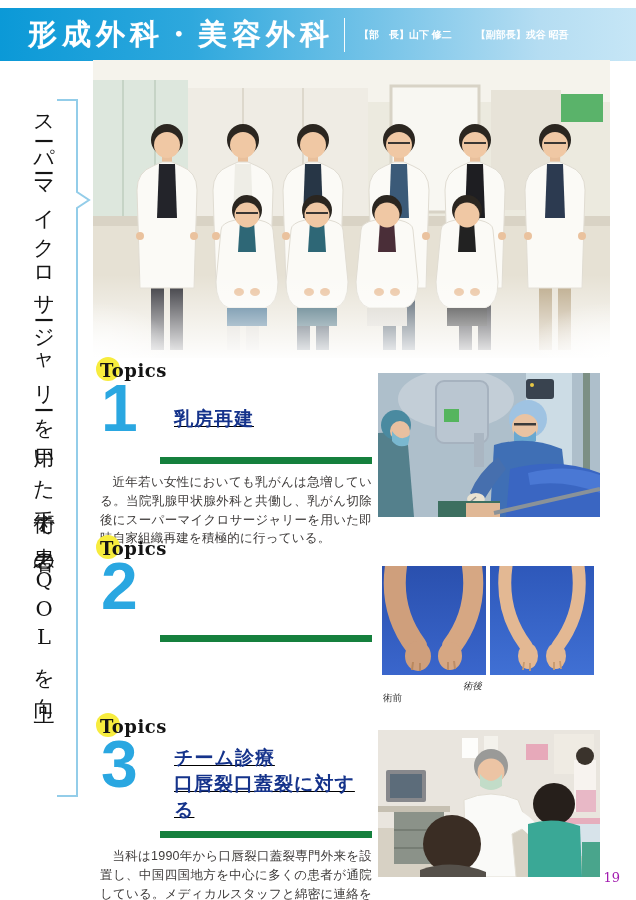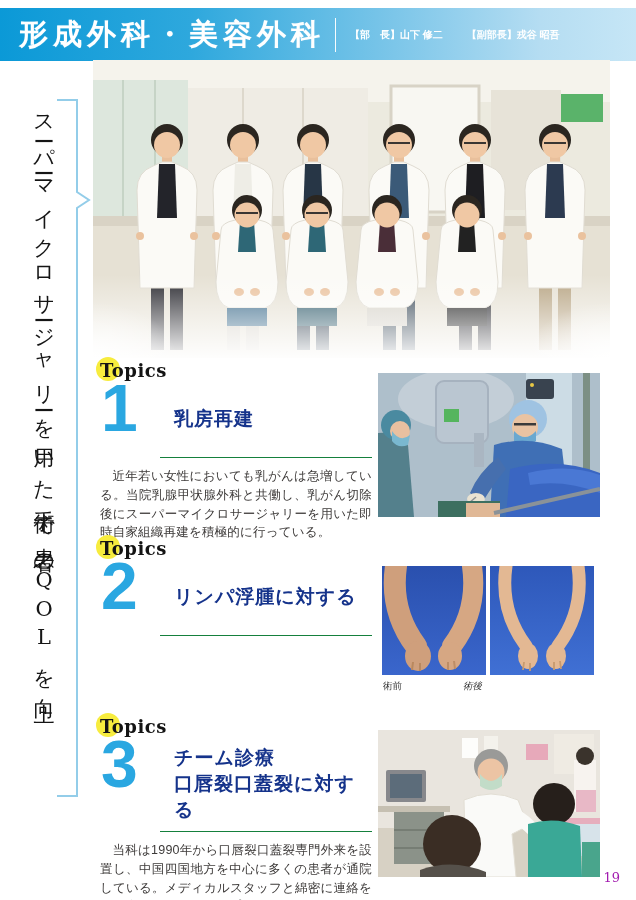--- a/index.html
+++ b/index.html
@@ -9,21 +9,21 @@
     -webkit-font-smoothing:antialiased;
   }
   
   .header{
     position:absolute;left:0;top:8px;width:636px;height:53px;
     background:linear-gradient(90deg,#0b99d7 0%,#2ea8dd 30%,#7cc6e9 62%,#b5ddf2 85%,#c6e6f6 100%);
     display:flex;align-items:center;
   }
   .header-title{
     color:#fff;font-weight:bold;font-size:29px;letter-spacing:5px;
-    margin-left:19px;white-space:nowrap;text-shadow:0 0 1px rgba(255,255,255,.4);text-align:center;
+    margin-left:28px;white-space:nowrap;text-shadow:0 0 1px rgba(255,255,255,.4);text-align:center;
   }
   .header-divider{width:1px;height:34px;background:rgba(255,255,255,.95);margin:0 14px 0 10px;}
   .header-staff{color:#fff;font-size:10px;display:flex;gap:24px;white-space:nowrap;font-weight:bold;}
   
   .v-headline{
     position:absolute;left:33px;top:101px;height:700px;
     writing-mode:vertical-rl;text-orientation:upright;
     font-family:"DejaVu Serif","Liberation Serif",serif;
     font-size:21px;letter-spacing:4.5px;color:#151515;line-height:1;
   }
@@ -48,34 +48,34 @@
   .badge-text{
     position:relative;font-family:"DejaVu Serif","Liberation Serif",serif;
     font-weight:bold;font-size:18px;color:#141414;letter-spacing:.5px;
   }
   .topic-num{
     position:absolute;left:1px;top:15px;font-size:66px;font-weight:bold;
     color:#2aa7e1;line-height:1;letter-spacing:-2px;
   }
   .titlewrap{
     margin-left:60px;min-height:60px;display:flex;flex-direction:column;justify-content:center;
-    border-bottom:1px solid #15803d;padding:4px 0 8px 14px;
+    border-bottom:7px solid #15803d;padding:4px 0 8px 14px;text-decoration:underline;
   }
   .topic-title{font-size:19px;font-weight:bold;color:#15338b;line-height:26px;letter-spacing:1px;}
   .topic-body{
     margin-top:9px;font-size:12.5px;line-height:18.8px;color:#3d3a39;
     text-align:justify;text-indent:1em;letter-spacing:.2px;
   }
   
   .photo-frame{position:absolute;overflow:hidden;}
   .photo-surgery{left:378px;top:373px;width:222px;height:144px;}
   .photo-arm{top:566px;width:104px;height:109px;}
   .arm-before{left:382px;}  .arm-after{left:490px;}
   .arm-label{position:absolute;top:680px;font-size:9.5px;color:#333;}
-  .arm-label-before{left:383px;}  .arm-label-after{left:463px;font-style:italic;}
+  .arm-label-before{left:383px;margin-top:12px;}  .arm-label-after{left:463px;font-style:italic;}
   .photo-clinic{left:378px;top:730px;width:222px;height:147px;}
   
   .page-num{
     position:absolute;right:16px;top:870px;
     font-family:"DejaVu Serif","Liberation Serif",serif;font-size:13px;color:#a21caf;
   }
 </style>
 </head>
 <body>
 
@@ -166,21 +166,20 @@
   <div class="topic-body">近年若い女性においても乳がんは急増している。当院乳腺甲状腺外科と共働し、乳がん切除後にスーパーマイクロサージャリーを用いた即時自家組織再建を積極的に行っている。</div>
 </div>
 
 <div class="topic topic-2">
   <div class="badge">
     <div class="badge-dot"></div>
     <span class="badge-text">Topics</span>
   </div>
   <div class="topic-num">2</div>
   <div class="titlewrap">
-    <div class="topic-title">リンパ浮腫に対する</div>
   </div>
 </div>
 
 <div class="topic topic-3">
   <div class="badge">
     <div class="badge-dot"></div>
     <span class="badge-text">Topics</span>
   </div>
   <div class="topic-num">3</div>
   <div class="titlewrap">

